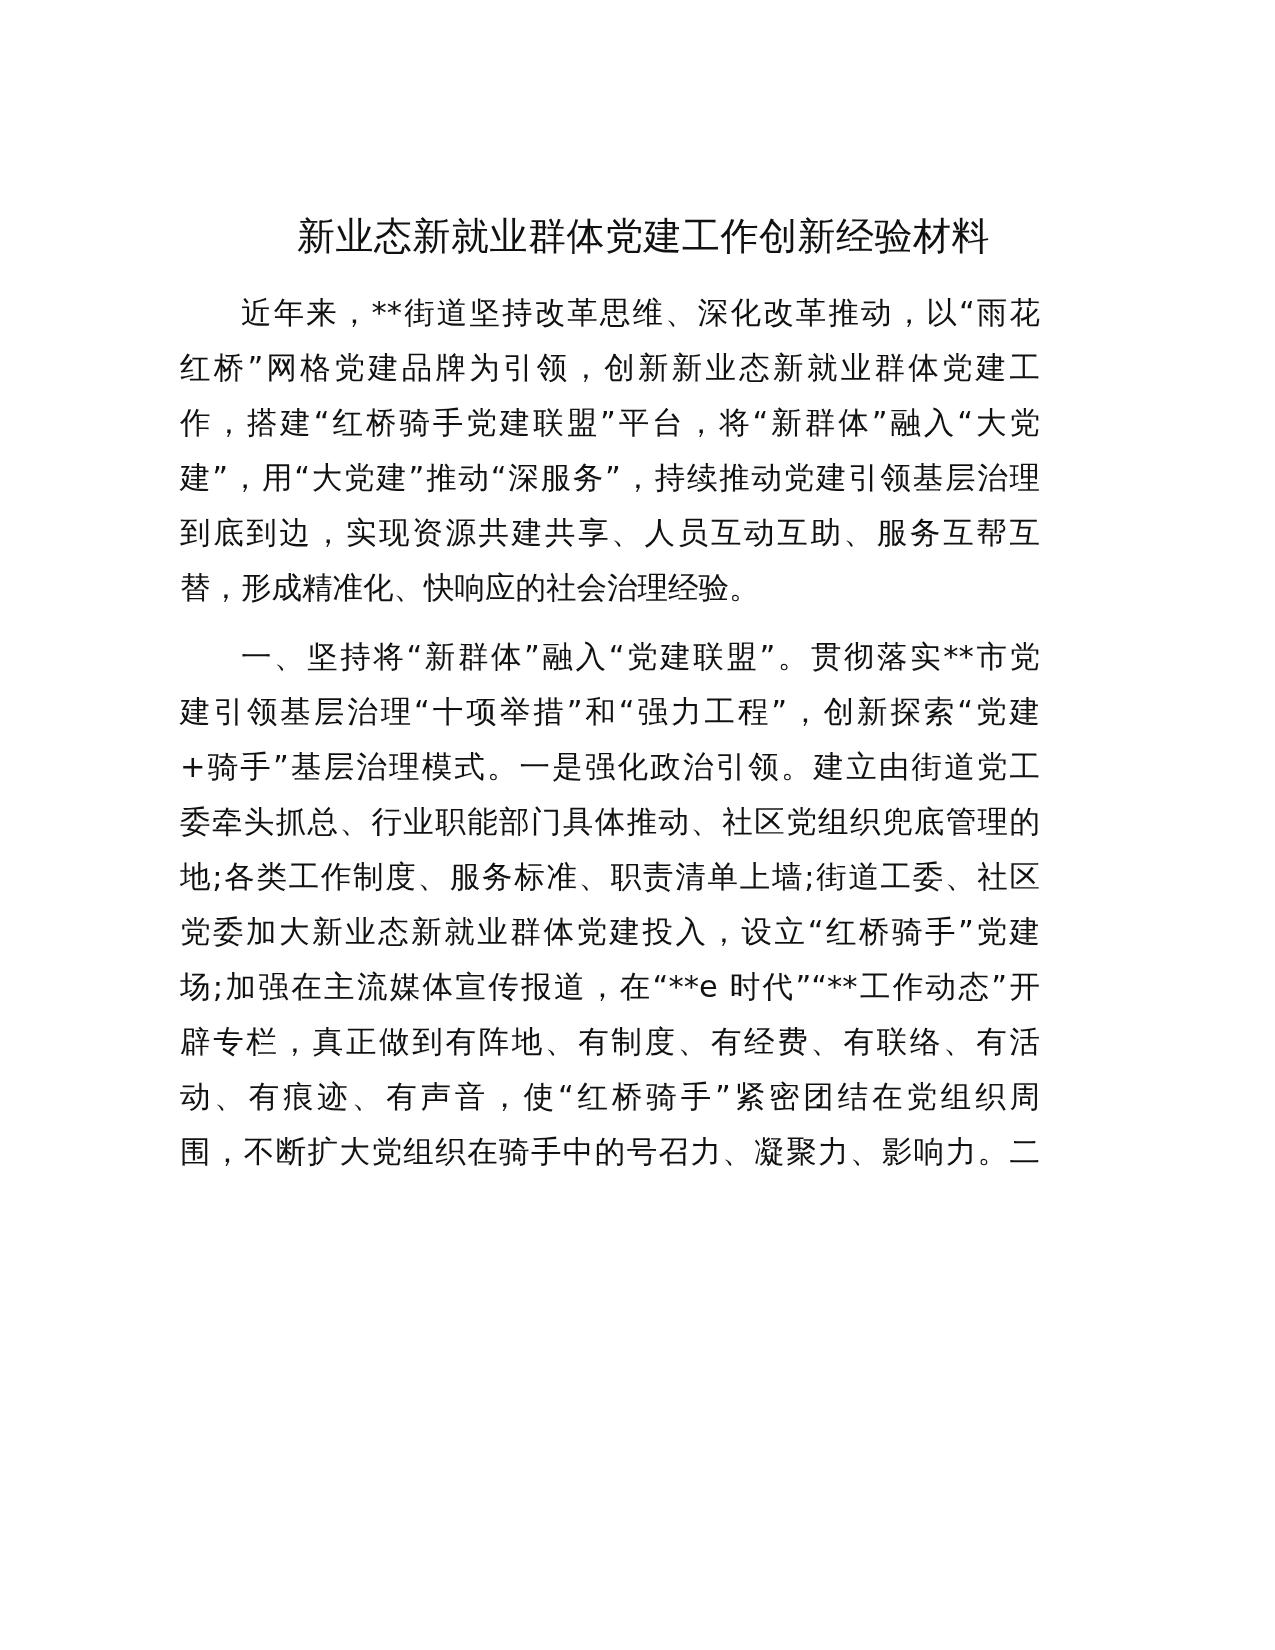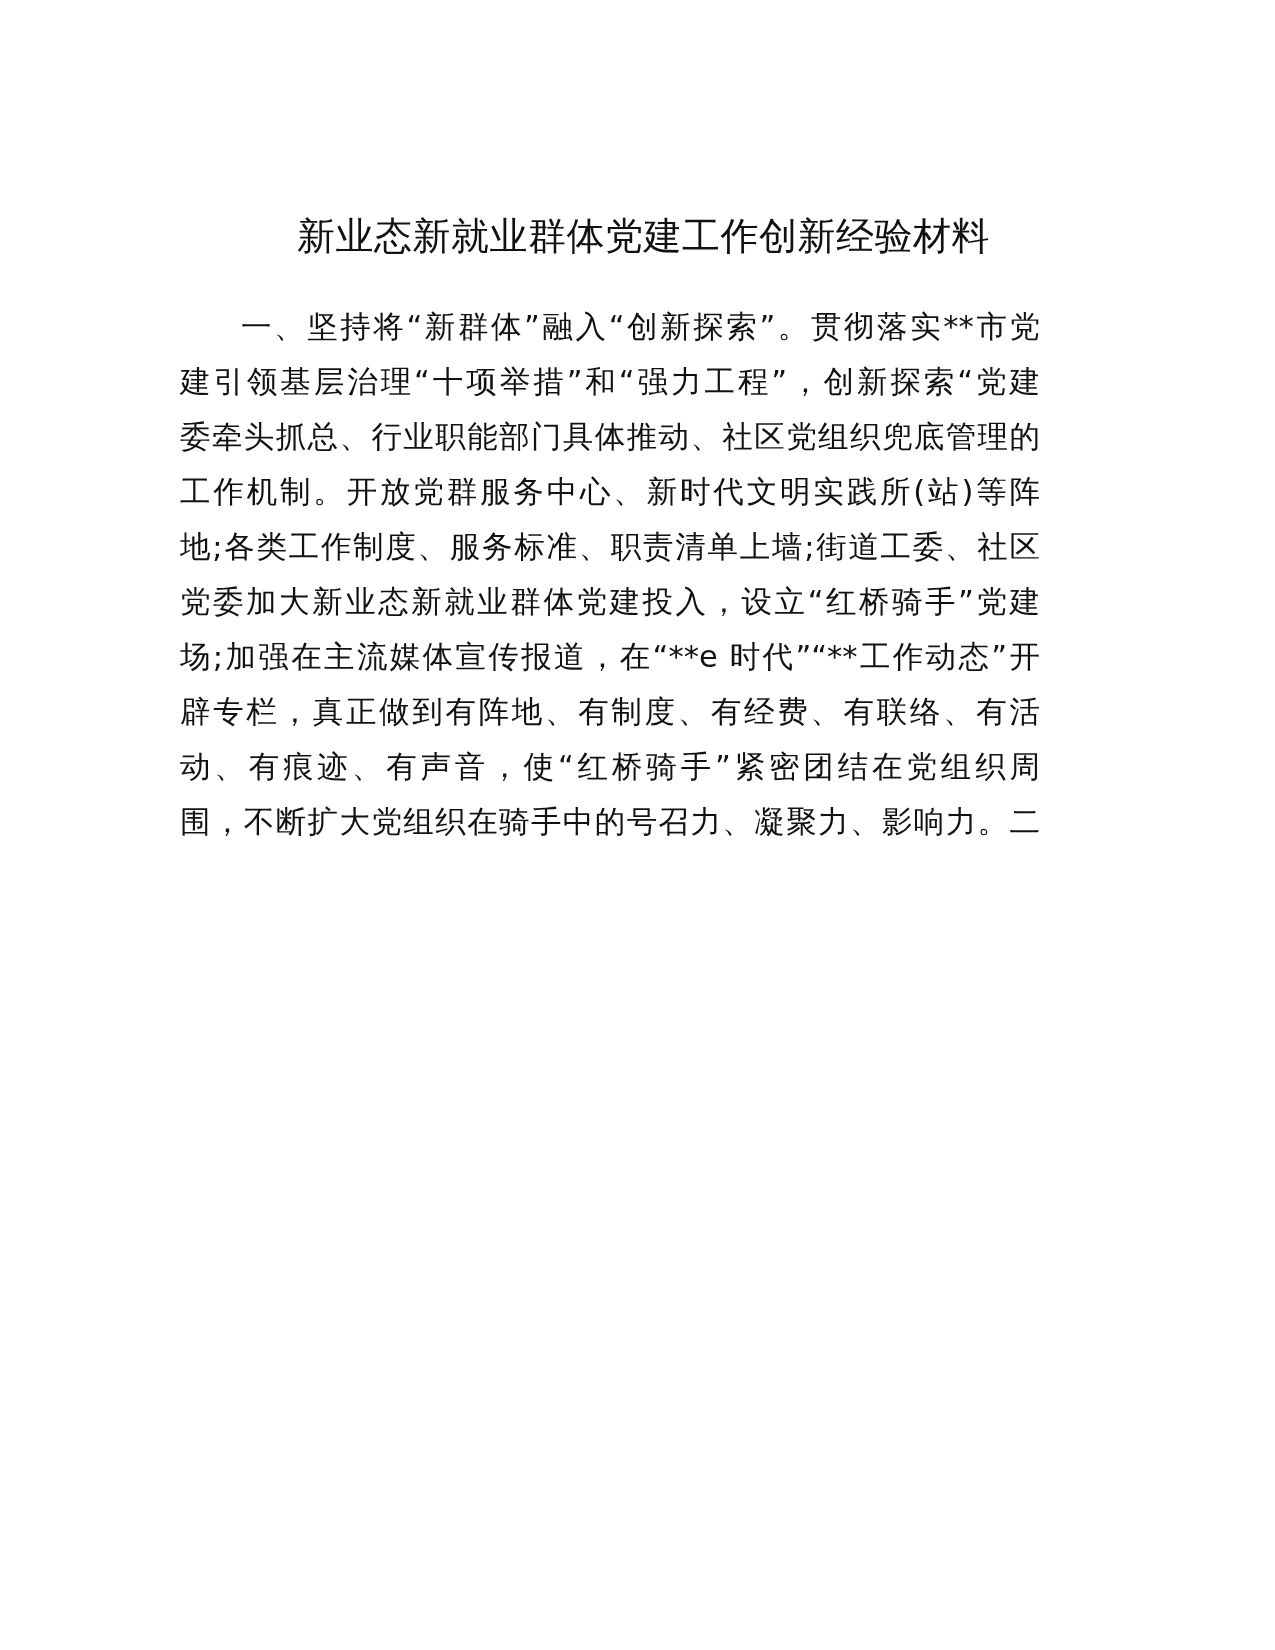--- a/index.html
+++ b/index.html
@@ -62,28 +62,36 @@
       height: 14px;
     }
   </style>
 </head>
 <body>
 
 <div class="page">
   <h1 class="title">新业态新就业群体党建工作创新经验材料</h1>
 
   <div class="body-text">
+    <div>
+      <span class="line indent">近年来，**街道坚持改革思维、深化改革推动，以“雨花</span>
+      <span class="line">红桥”网格党建品牌为引领，创新新业态新就业群体党建工</span>
+      <span class="line">作，搭建“红桥骑手党建联盟”平台，将“新群体”融入“大党</span>
+      <span class="line">建”，用“大党建”推动“深服务”，持续推动党建引领基层治理</span>
+      <span class="line">到底到边，实现资源共建共享、人员互动互助、服务互帮互</span>
+      <span class="line last">替，形成精准化、快响应的社会治理经验。</span>
+    </div>
 
     <div class="para-gap"></div>
 
     <div>
-      <span class="line indent">一、坚持将“新群体”融入“创新探索”。贯彻落实**市党</span>
+      <span class="line indent">一、坚持将“新群体”融入“党建联盟”。贯彻落实**市党</span>
       <span class="line">建引领基层治理“十项举措”和“强力工程”，创新探索“党建</span>
+      <span class="line">+骑手”基层治理模式。一是强化政治引领。建立由街道党工</span>
       <span class="line">委牵头抓总、行业职能部门具体推动、社区党组织兜底管理的</span>
-      <span class="line">工作机制。开放党群服务中心、新时代文明实践所(站)等阵</span>
       <span class="line">地;各类工作制度、服务标准、职责清单上墙;街道工委、社区</span>
       <span class="line">党委加大新业态新就业群体党建投入，设立“红桥骑手”党建</span>
       <span class="line">场;加强在主流媒体宣传报道，在“**e 时代”“**工作动态”开</span>
       <span class="line">辟专栏，真正做到有阵地、有制度、有经费、有联络、有活</span>
       <span class="line">动、有痕迹、有声音，使“红桥骑手”紧密团结在党组织周</span>
       <span class="line">围，不断扩大党组织在骑手中的号召力、凝聚力、影响力。二</span>
     </div>
   </div>
 </div>
 

